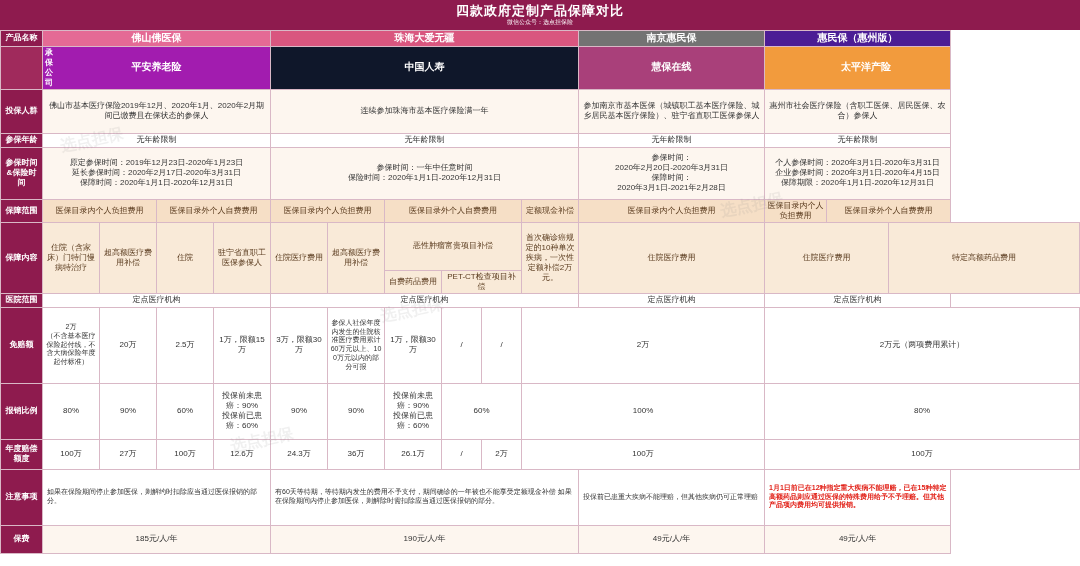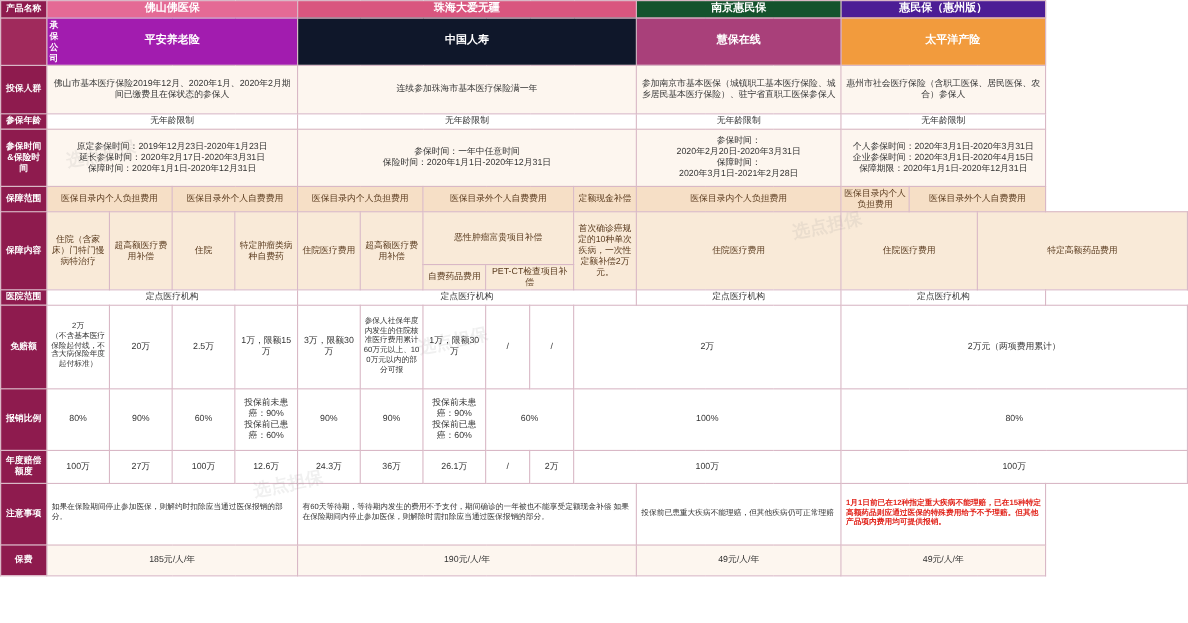--- a/index.html
+++ b/index.html
@@ -12,36 +12,40 @@
   td{border:1px solid #d9b8c6;font-size:8px;text-align:center;vertical-align:middle;color:#333;padding:1px 2px;line-height:1.25;word-break:break-all;}
   .rowhead{background:#8e1b4e;color:#fff;font-size:8px;font-weight:bold;width:42px;}
   .rowhead.alt{background:#a02a5c;padding-left:44px;}
   .hdr-name{font-size:10px;font-weight:bold;color:#fff;margin-left:47px;}
   .c-pink{background:#e46a95;}
   .c-pink2{background:#a21caf;}
   .c-rose{background:#d9567f;}
   .c-rose2{background:#0f172a;}
   .c-orange{background:#4c1d95;}
   .c-orange2{background:#f29b3d;padding-left:19px;}
-  .c-purple{background:#14532d;}
+  .c-purple{background:#737373;}
   .c-purple2{background:#a9407a;}
   .cell-light{background:#fdf6ef;}
   .cell-white{background:#ffffff;}
   .sub{background:#f6dfc6;font-size:8px;color:#5a3b1e;}
   .sub2{background:#f9ead8;font-size:8px;color:#5a3b1e;}
   .red{color:#e2231a;font-weight:bold;}
   .tiny{font-size:7px;}
   .left{text-align:left;padding-left:4px;}
   .wm{position:absolute;color:rgba(140,140,140,.13);font-size:16px;font-weight:bold;transform:rotate(-12deg);pointer-events:none;white-space:nowrap;}
 </style>
 </head>
 <body>
 
 <div class="page">
 
+  <div class="title-bar">
+    <div class="t1">四款政府定制产品保障对比</div>
+    <div class="t2">微信公众号：选点担保险</div>
+  </div>
 
   <table>
     <colgroup>
       <col style="width:42px">
         <col style="width:57px">
         <col style="width:57px">
         <col style="width:57px">
         <col style="width:57px">
       <col style="width:57px">
         <col style="width:57px">
@@ -116,21 +120,21 @@
       <td class="sub" colspan="3">医保目录内个人负担费用</td>
       <td class="sub" colspan="1">医保目录内个人负担费用</td>
       <td class="sub" colspan="2">医保目录外个人自费费用</td>
     </tr>
 
     <tr style="height:48px">
       <td class="rowhead" rowspan="2">保障内容</td>
       <td class="sub2" rowspan="2">住院（含家床）门特门慢病特治疗</td>
       <td class="sub2" rowspan="2">超高额医疗费用补偿</td>
       <td class="sub2" rowspan="2">住院</td>
-      <td class="sub2" rowspan="2">特定肿瘤类病种自费药</td>
+      <td class="sub2" rowspan="2">驻宁省直职工医保参保人</td>
       <td class="sub2" rowspan="2">住院医疗费用</td>
       <td class="sub2" rowspan="2">超高额医疗费用补偿</td>
       <td class="sub2" colspan="3">恶性肿瘤富贵项目补偿</td>
       <td class="sub2" rowspan="2">首次确诊癌规定的10种单次疾病，一次性定额补偿2万元。</td>
       <td class="sub2" colspan="3" rowspan="2">住院医疗费用</td>
       <td class="sub2" colspan="2" rowspan="2">住院医疗费用</td>
       <td class="sub2" colspan="2" rowspan="2">特定高额药品费用</td>
     </tr>
     <tr style="height:22px">
       <td class="sub2" colspan="1">自费药品费用</td>

